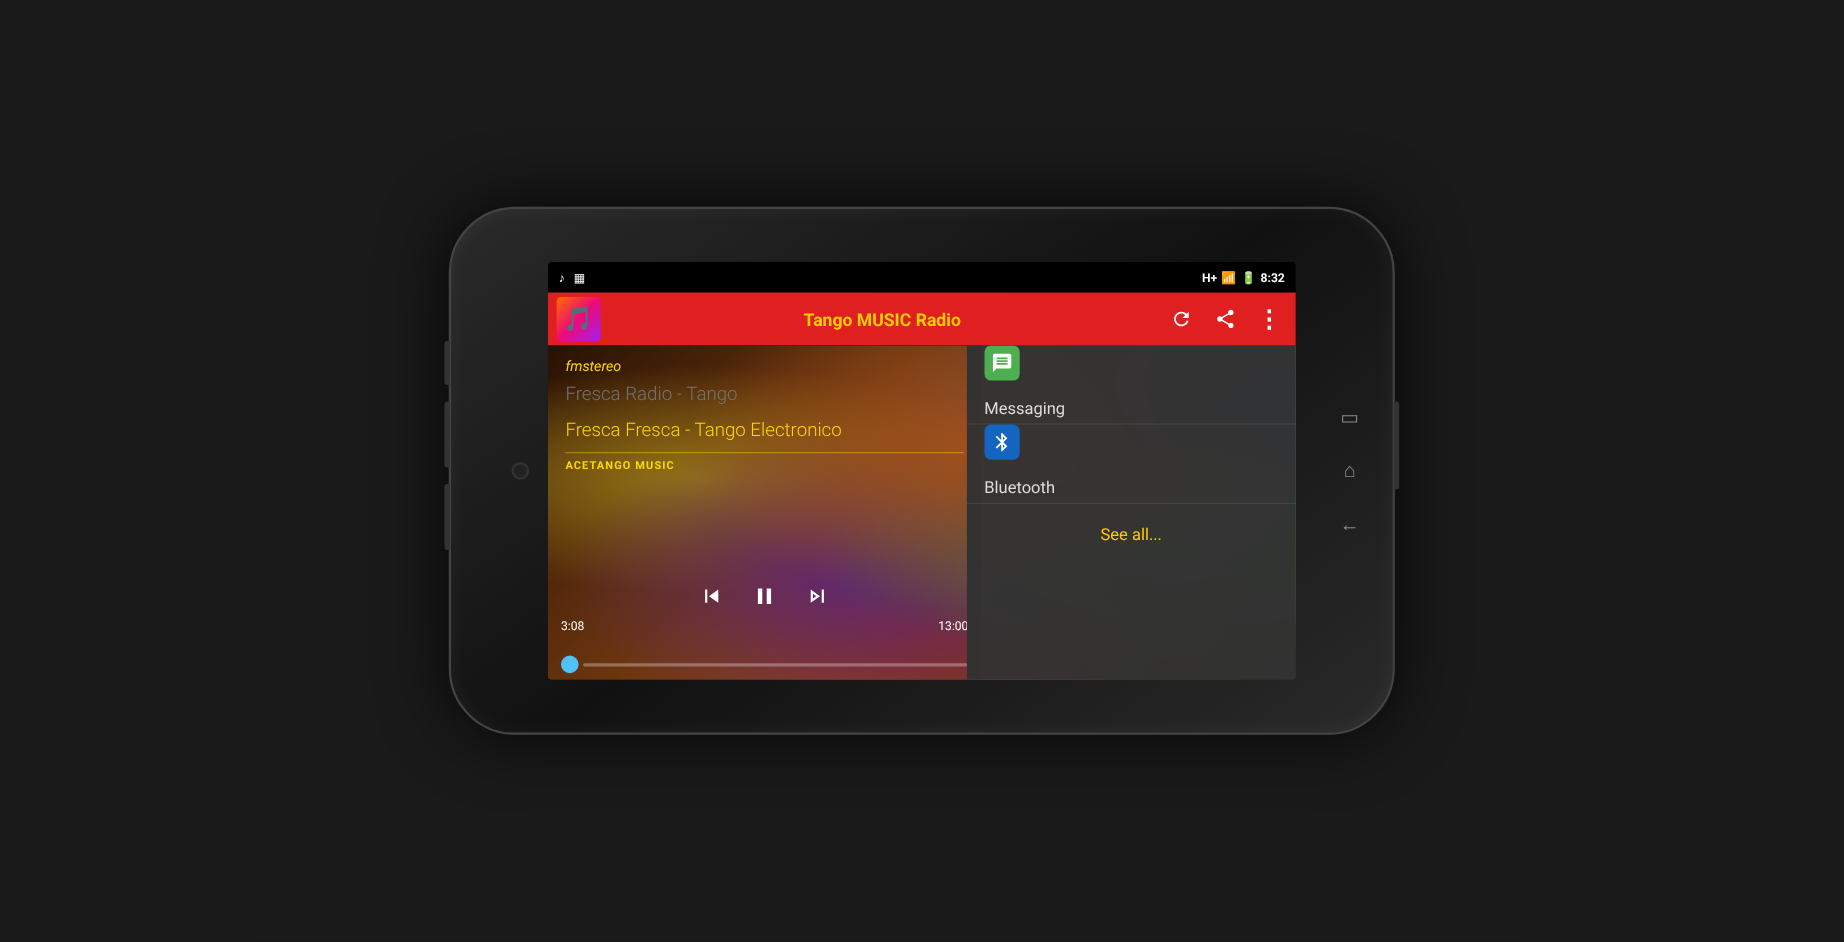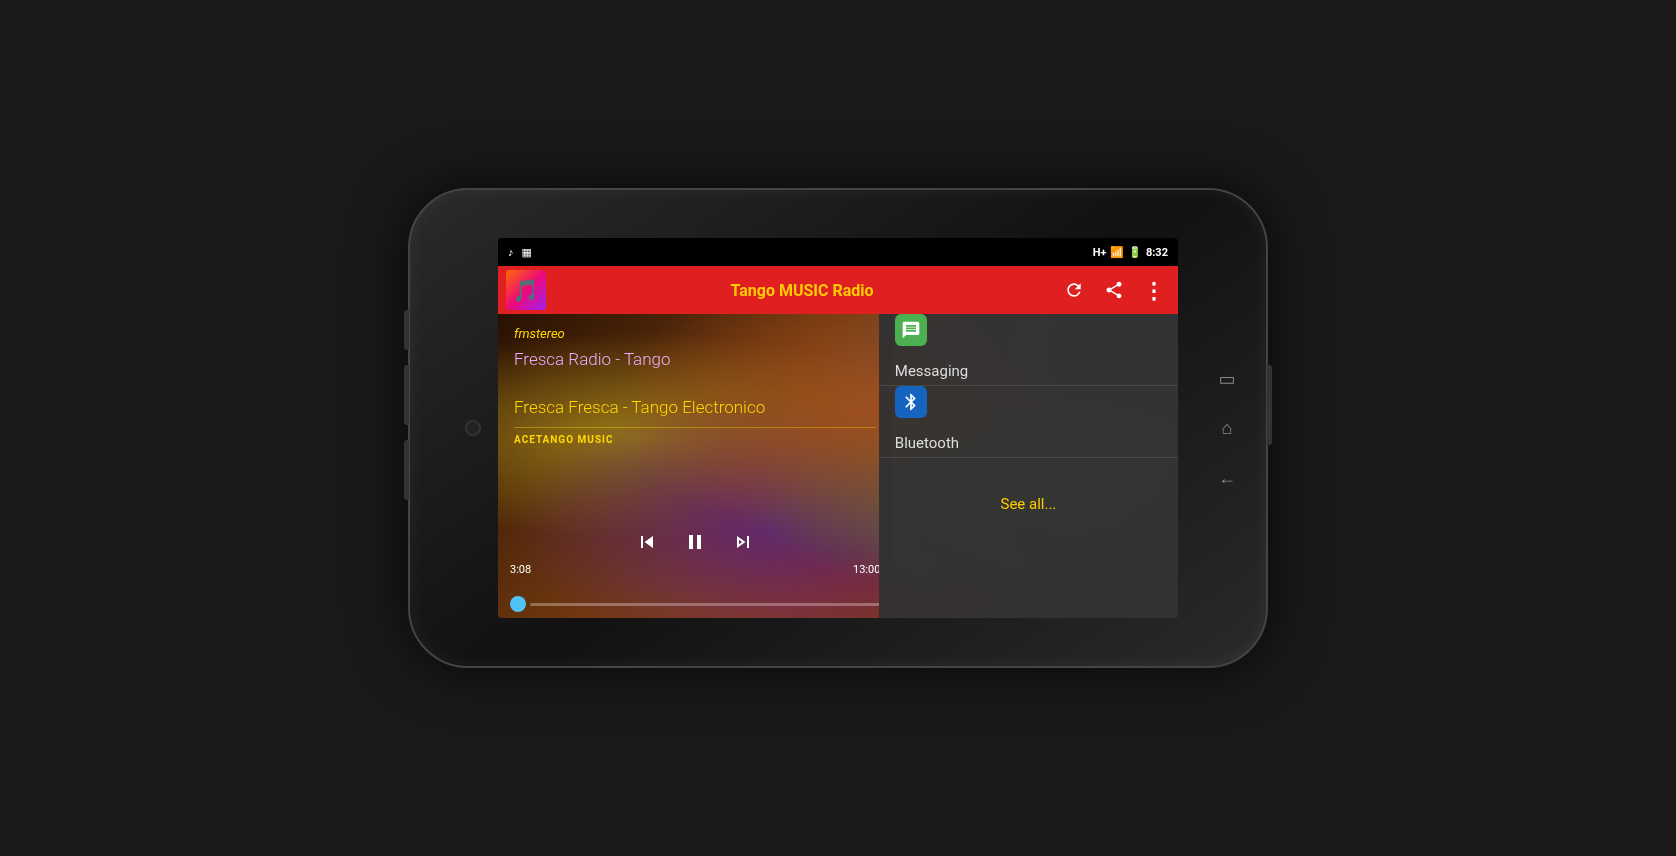--- a/index.html
+++ b/index.html
@@ -208,24 +208,24 @@
       width: 58%;
       padding: 12px 16px;
     }
     .fmstereo-label {
       color: #ffd700;
       font-size: 13px;
       margin-bottom: 8px;
       font-style: italic;
     }
     .station-name-1 {
-      color: #f0abfc;
+      color: #737373;
       font-size: 17px;
       font-weight: 300;
-      margin-bottom: 28px;
+      margin-bottom: 12px;
     }
     .station-name-2 {
       color: #ffd700;
       font-size: 17px;
       font-weight: 300;
       margin-bottom: 10px;
     }
     .station-label {
       color: #ffd700;
       font-size: 10px;
@@ -315,21 +315,21 @@
     }
     .share-item-label {
       color: #ddd;
       font-size: 15px;
     }
     .messaging-icon-bg { background: #4caf50; }
     .bluetooth-icon-bg { background: #1565c0; }
     .clipboard-icon-bg { background: #555; border: 1px solid #777; }
     .see-all-item {
       display: flex;
-      align-items: flex-end;
+      align-items: center;
       justify-content: center;
       height: 55px;
       cursor: pointer;
     }
     .see-all-label {
       color: #ffcc00;
       font-size: 15px;
     }
   </style>
 </head>

